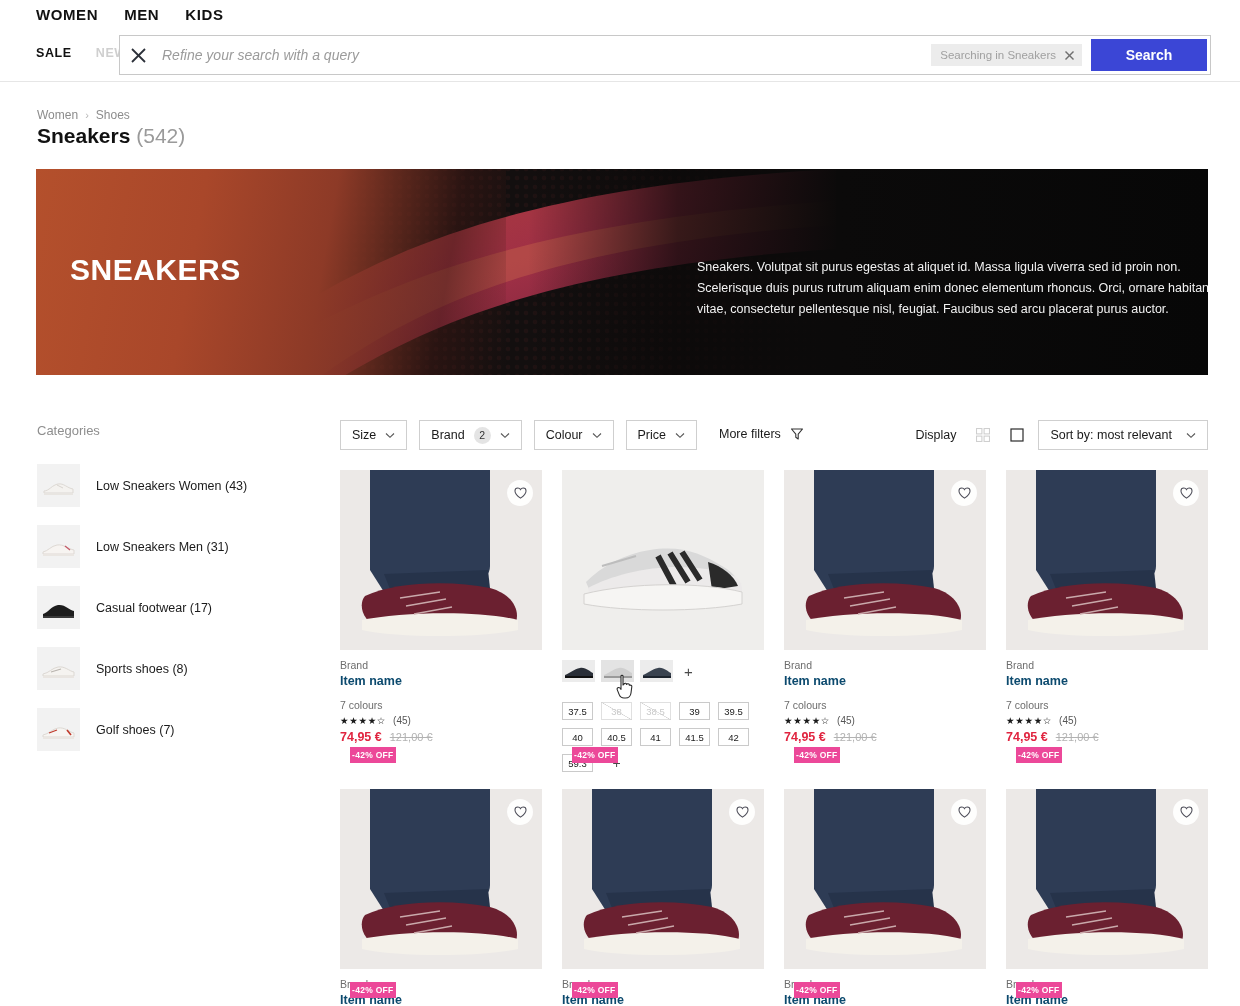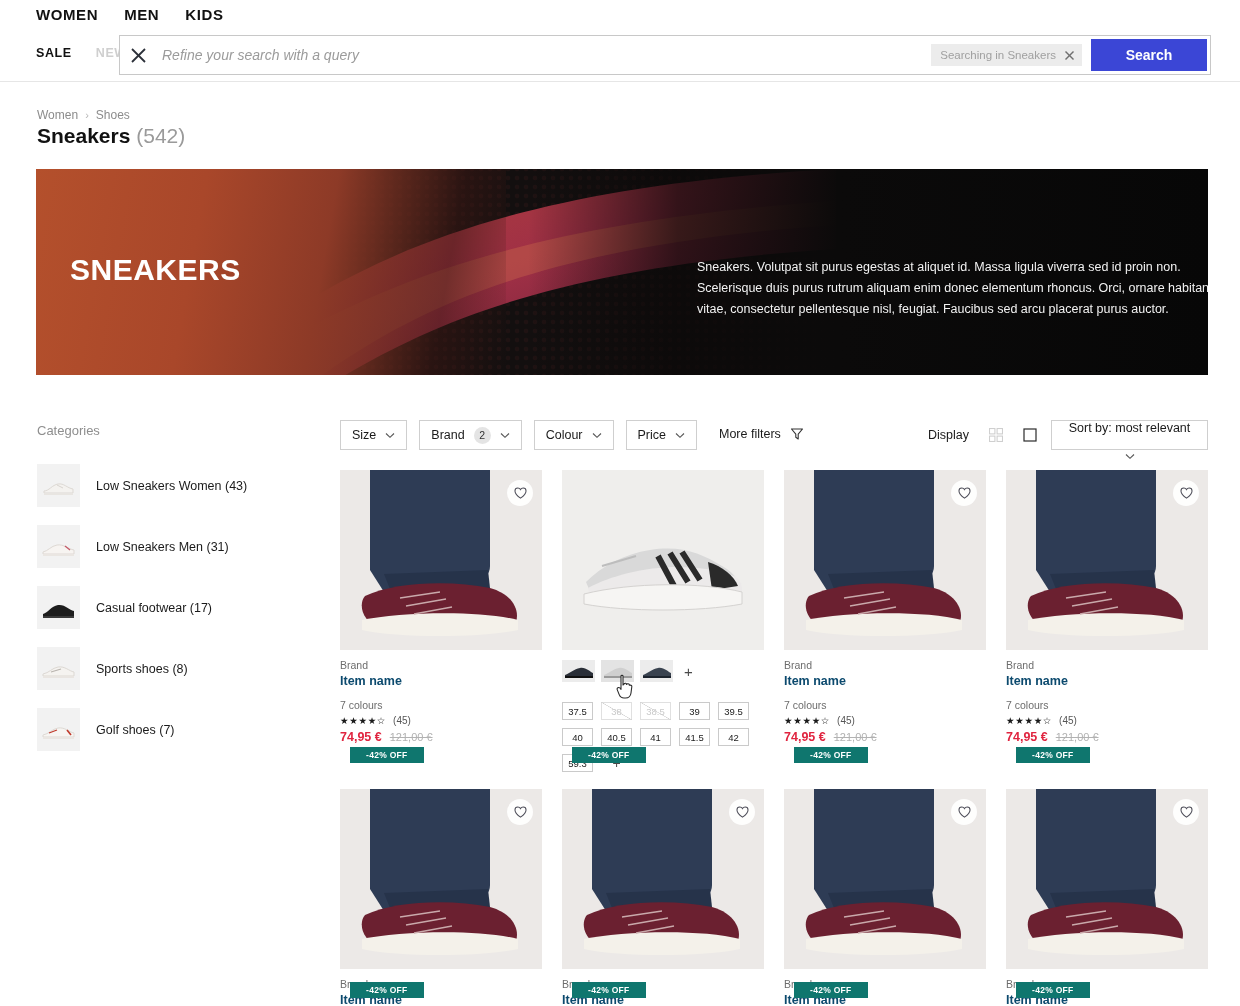--- a/index.html
+++ b/index.html
@@ -109,38 +109,38 @@
     display: flex; align-items: flex-start; gap: 9px; font-size: 12.5px; color: #1a1a1a;
     cursor: pointer; margin-left: 10px;
   }
   .tool-right { position: absolute; right: 0; top: 0; display: flex; align-items: center; gap: 14px; }
   .display-group { display: flex; align-items: flex-start; gap: 20px; }
   .display-label { font-size: 12.5px; color: #1a1a1a; }
   .view-btn { cursor: pointer; display: flex; align-items: center; justify-content: center; }
   .sort-select {
     height: 30px; border: 1px solid #cfcfcf; background: #fff; cursor: pointer;
     display: flex; align-items: center; justify-content: space-between; gap: 14px;
-    padding: 0 11px; font-size: 12.5px; color: #1a1a1a; min-width: 157px; flex-direction: column;
+    padding: 0 11px; font-size: 12.5px; color: #1a1a1a; min-width: 157px;
   }
 
   
   .grid { position: absolute; left: 340px; top: 470px; width: 868px; }
   .grid-row { display: flex; gap: 20px; margin-bottom: 17px; }
   .card { width: 202px; position: relative; }
   .card-media {
     width: 202px; height: 180px; background: #eceaea; position: relative; overflow: hidden; cursor: pointer;
   }
   .wish-btn {
     position: absolute; right: 9px; top: 10px; width: 26px; height: 26px; border-radius: 50%;
     background: rgba(255,255,255,.92); display: flex; align-items: center; justify-content: center;
     cursor: pointer; z-index: 3;
   }
   .off-badge {
-    position: absolute; left: 10px; bottom: 9px; background: #0f766e; color: #fff;
-    font-size: 8.5px; font-weight: bold; letter-spacing: .3px; padding: 3px 16px; z-index: 3;
+    position: absolute; left: 10px; bottom: 9px; background: #ec4899; color: #fff;
+    font-size: 8.5px; font-weight: bold; letter-spacing: .3px; padding: 3px 2px; z-index: 3;
   }
   .card-body { padding-top: 9px; }
   .c-brand { font-size: 10.5px; color: #6d6d6d; }
   .c-name { font-size: 12.5px; font-weight: bold; color: #0c4a6e; margin-top: 3px; }
   .c-colours { font-size: 10.5px; color: #6d6d6d; margin-top: 11px; }
   .c-rating { display: flex; align-items: center; gap: 7px; margin-top: 4px; }
   .stars { font-size: 9.5px; letter-spacing: .7px; color: #1a1a1a; }
   .c-reviews { font-size: 10px; color: #555; }
   .c-price { display: flex; align-items: baseline; gap: 8px; margin-top: 4px; }
   .price-now { font-size: 12.5px; font-weight: bold; color: #e0243f; }

